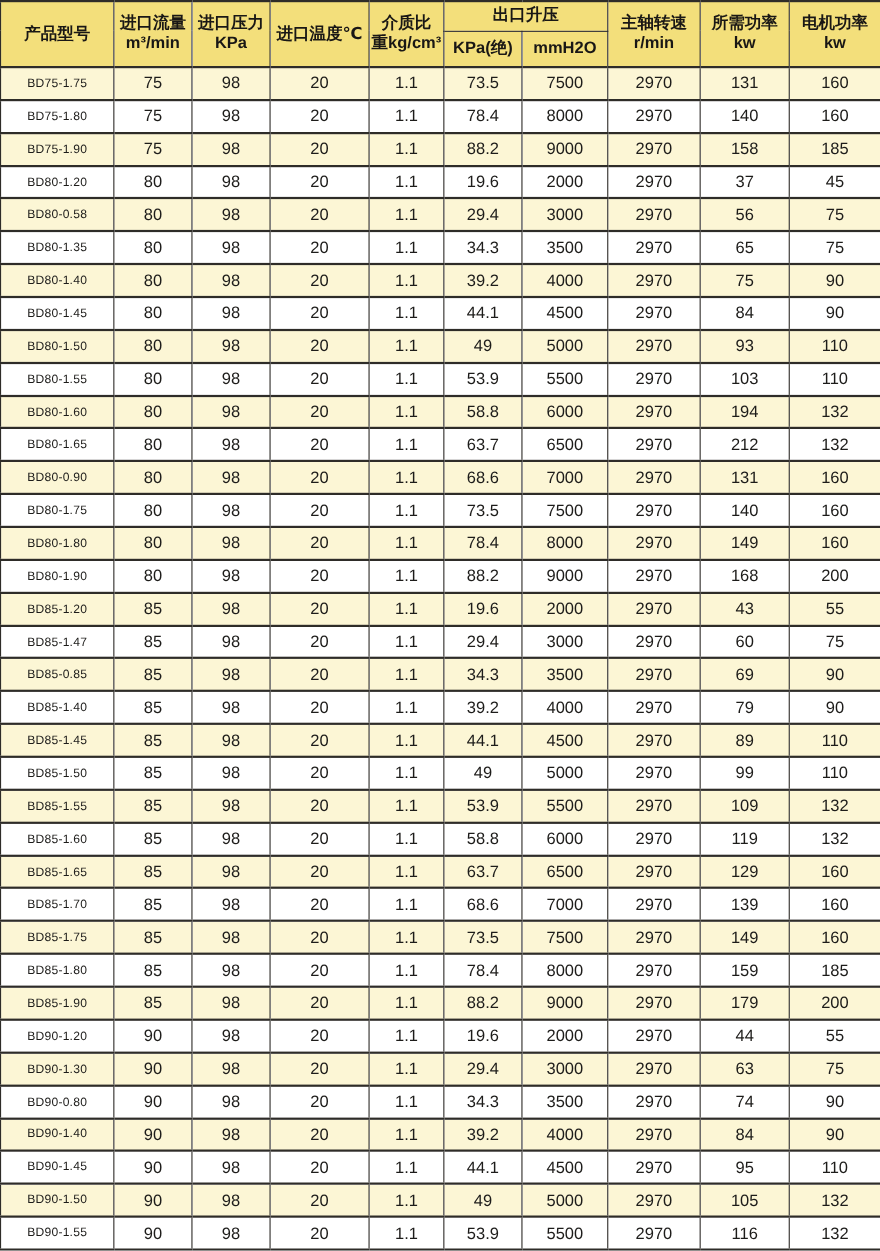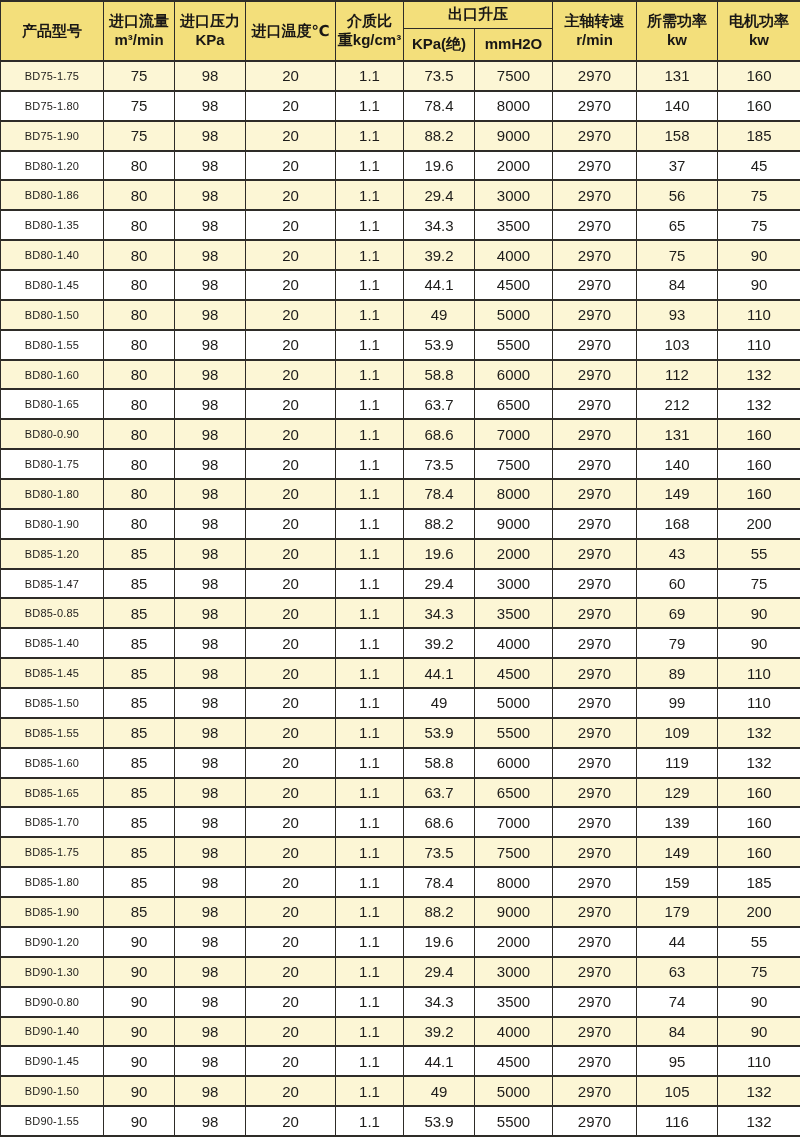--- a/index.html
+++ b/index.html
@@ -151,21 +151,21 @@
         <td>98</td>
         <td>20</td>
         <td>1.1</td>
         <td>19.6</td>
         <td>2000</td>
         <td>2970</td>
         <td>37</td>
         <td>45</td>
       </tr>
       <tr class="stripe">
-        <td class="model">BD80-1.86</td>
+        <td class="model">BD80-0.58</td>
         <td>80</td>
         <td>98</td>
         <td>20</td>
         <td>1.1</td>
         <td>29.4</td>
         <td>3000</td>
         <td>2970</td>
         <td>56</td>
         <td>75</td>
       </tr>
@@ -231,21 +231,21 @@
       </tr>
       <tr class="stripe">
         <td class="model">BD80-1.60</td>
         <td>80</td>
         <td>98</td>
         <td>20</td>
         <td>1.1</td>
         <td>58.8</td>
         <td>6000</td>
         <td>2970</td>
-        <td>112</td>
+        <td>194</td>
         <td>132</td>
       </tr>
       <tr>
         <td class="model">BD80-1.65</td>
         <td>80</td>
         <td>98</td>
         <td>20</td>
         <td>1.1</td>
         <td>63.7</td>
         <td>6500</td>

